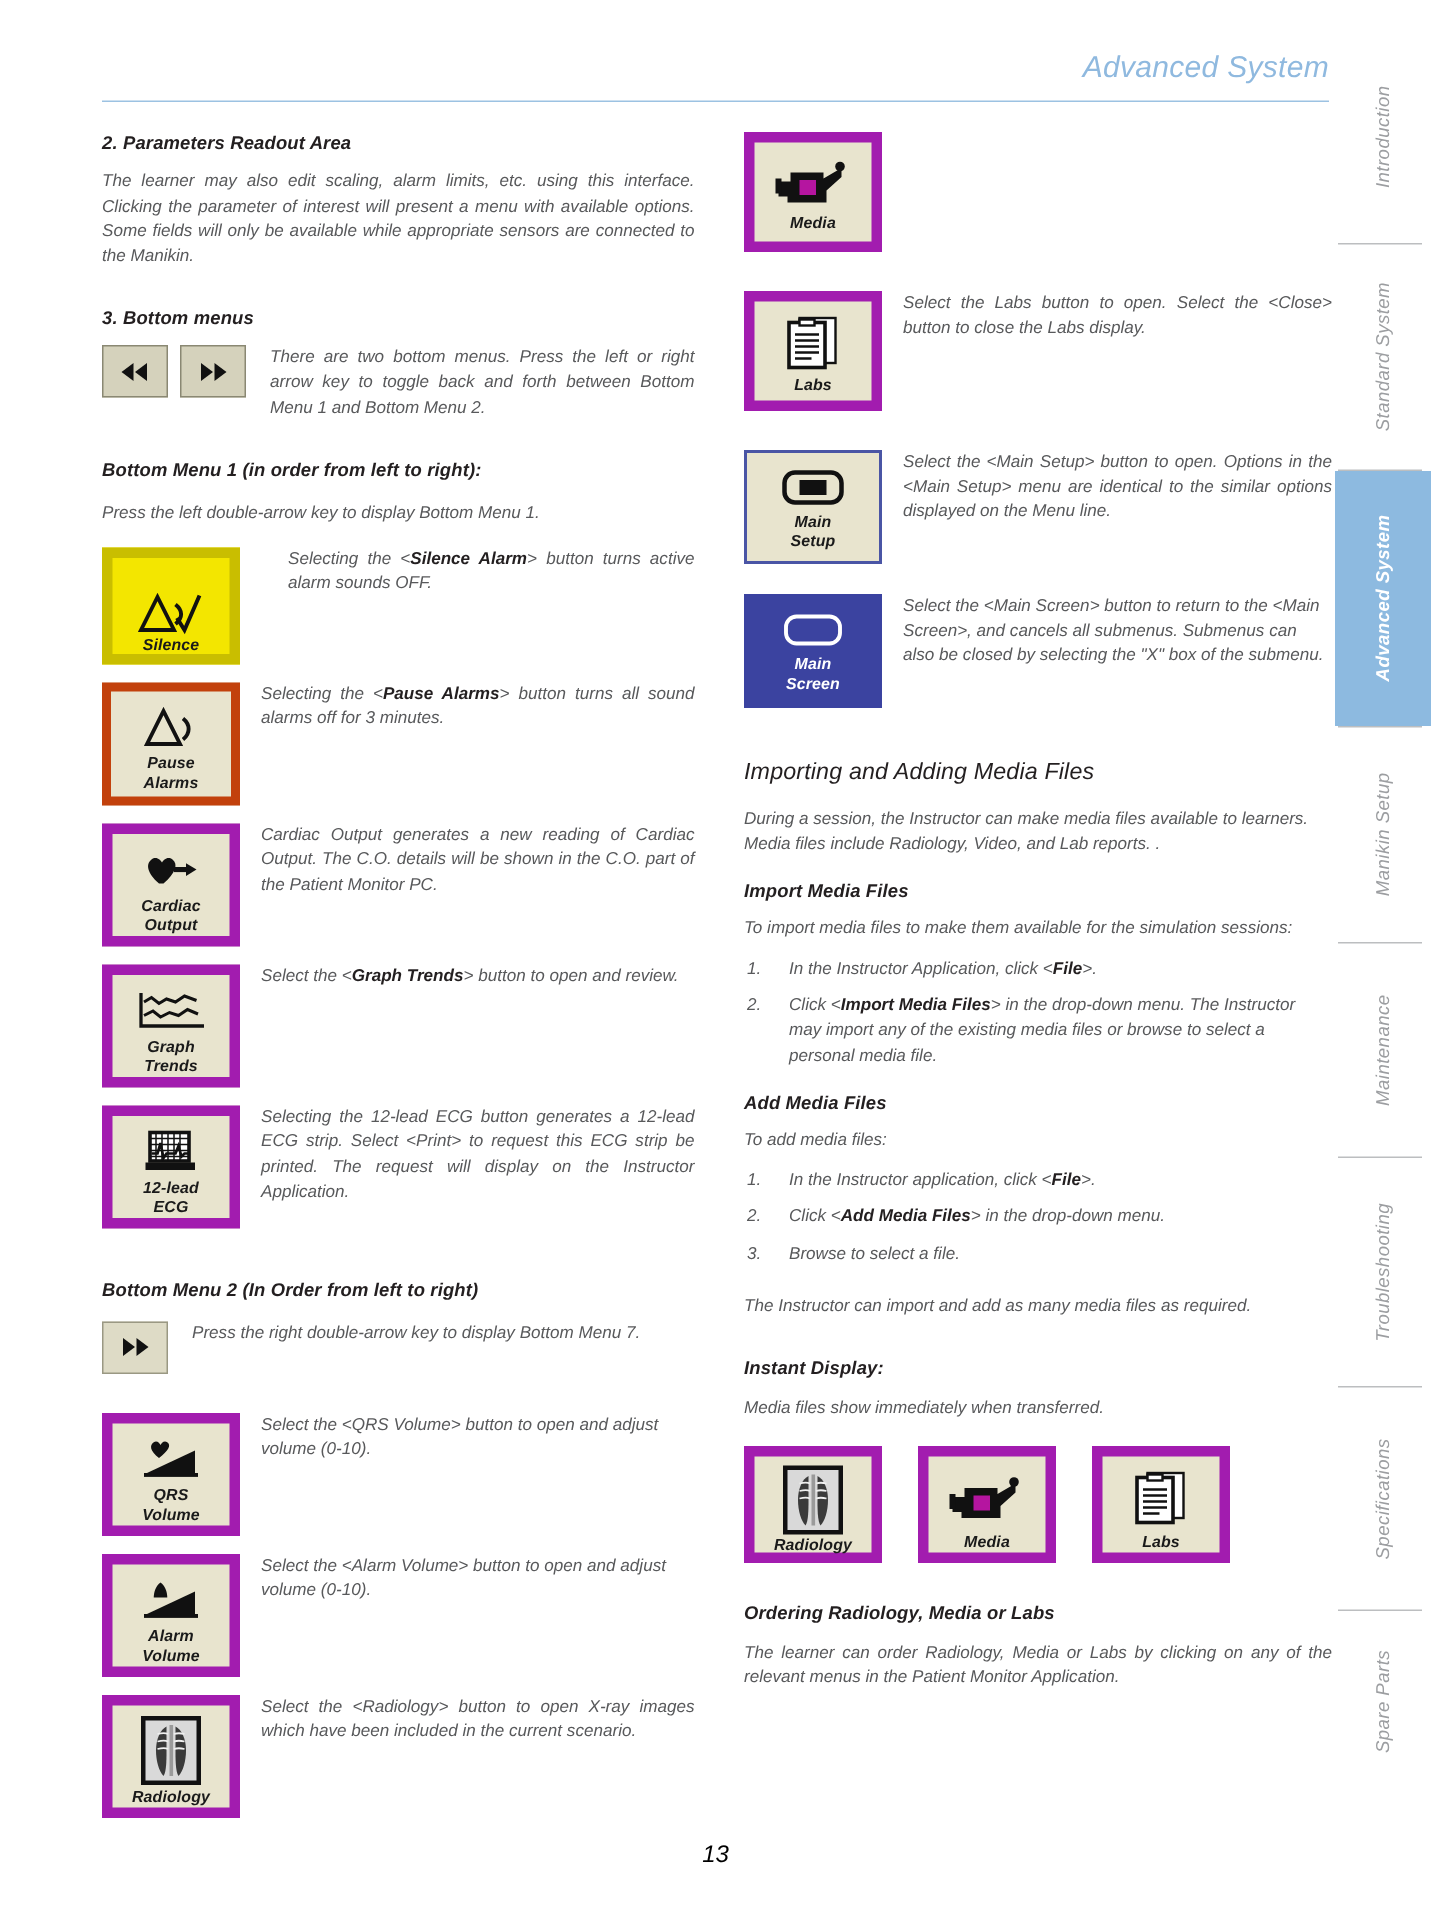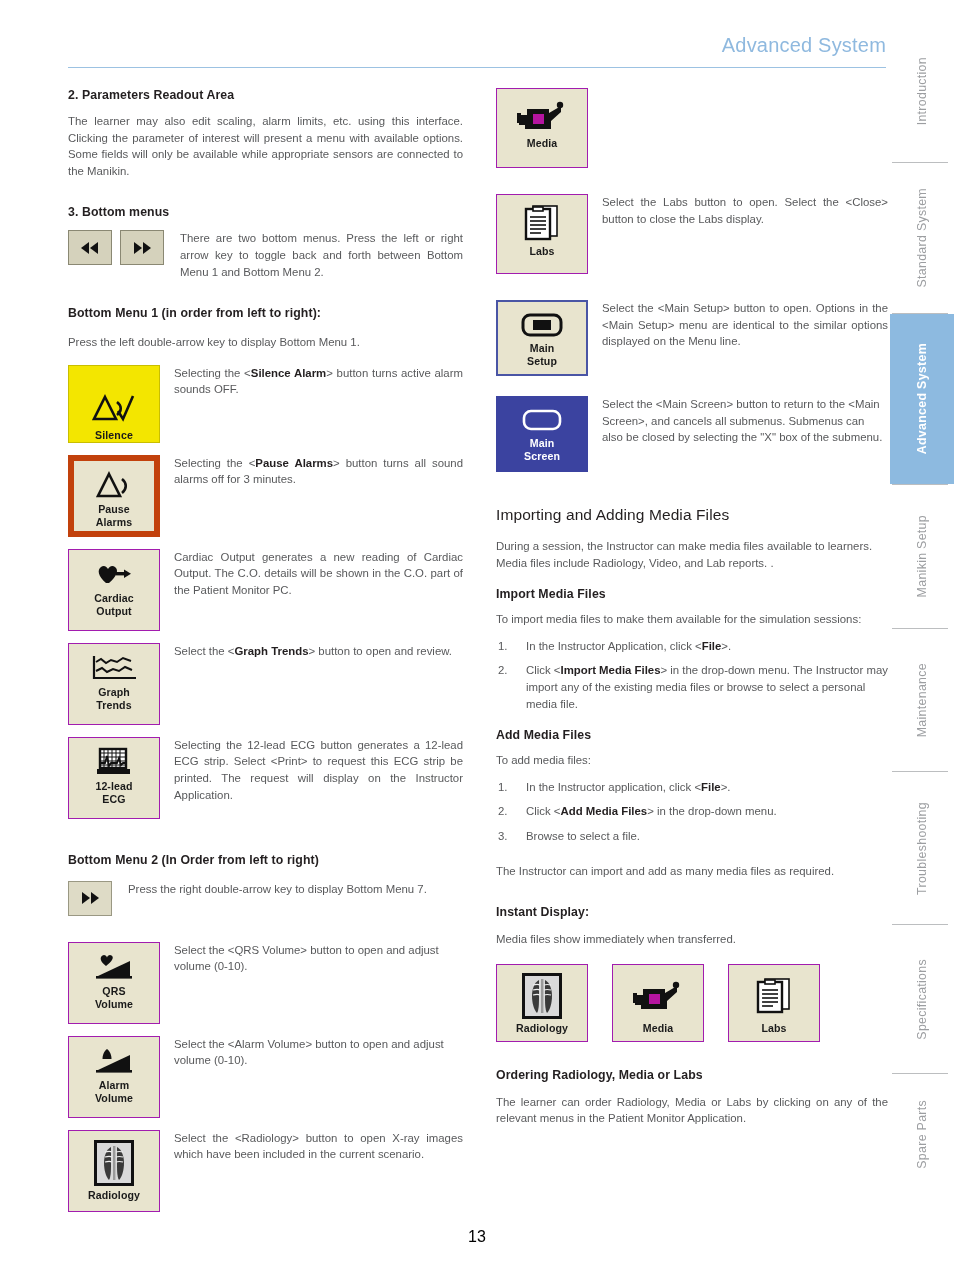--- a/index.html
+++ b/index.html
@@ -2,21 +2,21 @@
 <html><head>
 <meta charset="utf-8">
 <style>
   * { box-sizing: border-box; margin: 0; padding: 0; }
   html, body {
     width: 954px; height: 1272px;
     background: #ffffff;
     font-family: "Liberation Sans", sans-serif;
     overflow: hidden;
   }
-  .page { position: relative; width: 954px; height: 1272px; background: #fff; }
+  .page { position: relative; width: 954px; height: 1272px; background: #fff; font-style: italic; }
 
   
   .header {
     position: absolute; left: 68px; top: 34px; width: 818px; height: 36px;
   }
   .header-title {
     position: absolute; right: 0; top: 0;
     font-size: 20px; color: #8FB9DF; letter-spacing: .2px;
     font-family: "Liberation Sans", sans-serif; font-weight: 400;
     white-space: nowrap;
@@ -51,21 +51,21 @@
   .sp14 { height: 14px; }
   .sp16 { height: 16px; }
   .sp20 { height: 20px; }
   .sp26 { height: 26px; }
   .sp34 { height: 34px; }
 
   
   .btn {
     position: relative;
     background: #E8E4CE;
-    border: 1px solid #a21caf;
+    border: 7px solid #a21caf;
     display: flex; flex-direction: column;
     align-items: center; justify-content: flex-start;
     font-family: "Liberation Sans", sans-serif;
     flex: 0 0 auto;
   }
   .btn .ico { display:flex; align-items:center; justify-content:center; }
   .btn .lbl {
     font-size: 10.6px; font-weight: bold; color: #1A1A1A;
     text-align: center; line-height: 13px; letter-spacing: .1px;
   }
@@ -170,21 +170,21 @@
       <div class="btn btn-lg yellow">
         <div class="ico" style="height:42px;">
           <svg width="44" height="30" viewBox="0 0 44 30">
             <polygon points="13,4 24,26 2,26" fill="none" stroke="#111" stroke-width="2.6"></polygon>
             <path d="M25,9 C30,13 30,18 25,22" fill="none" stroke="#111" stroke-width="2.6"></path>
             <polyline points="26,18 31,26 41,3" fill="none" stroke="#111" stroke-width="2.6"></polyline>
           </svg>
         </div>
         <div class="lbl">Silence</div>
       </div>
-      <div class="txt" style="margin-left:14px; flex:1;">
+      <div class="txt" style="margin-left:32px; flex:1;">
         <span>Selecting the &lt;</span><b>Silence Alarm</b><span>&gt; button turns active alarm sounds OFF.</span>
       </div>
     </div>
 
     <div class="sp12"></div>
 
     <div class="row">
       <div class="btn btn-lg2 yellow-border">
         <div class="ico" style="height:36px;">
           <svg width="36" height="28" viewBox="0 0 36 28">

